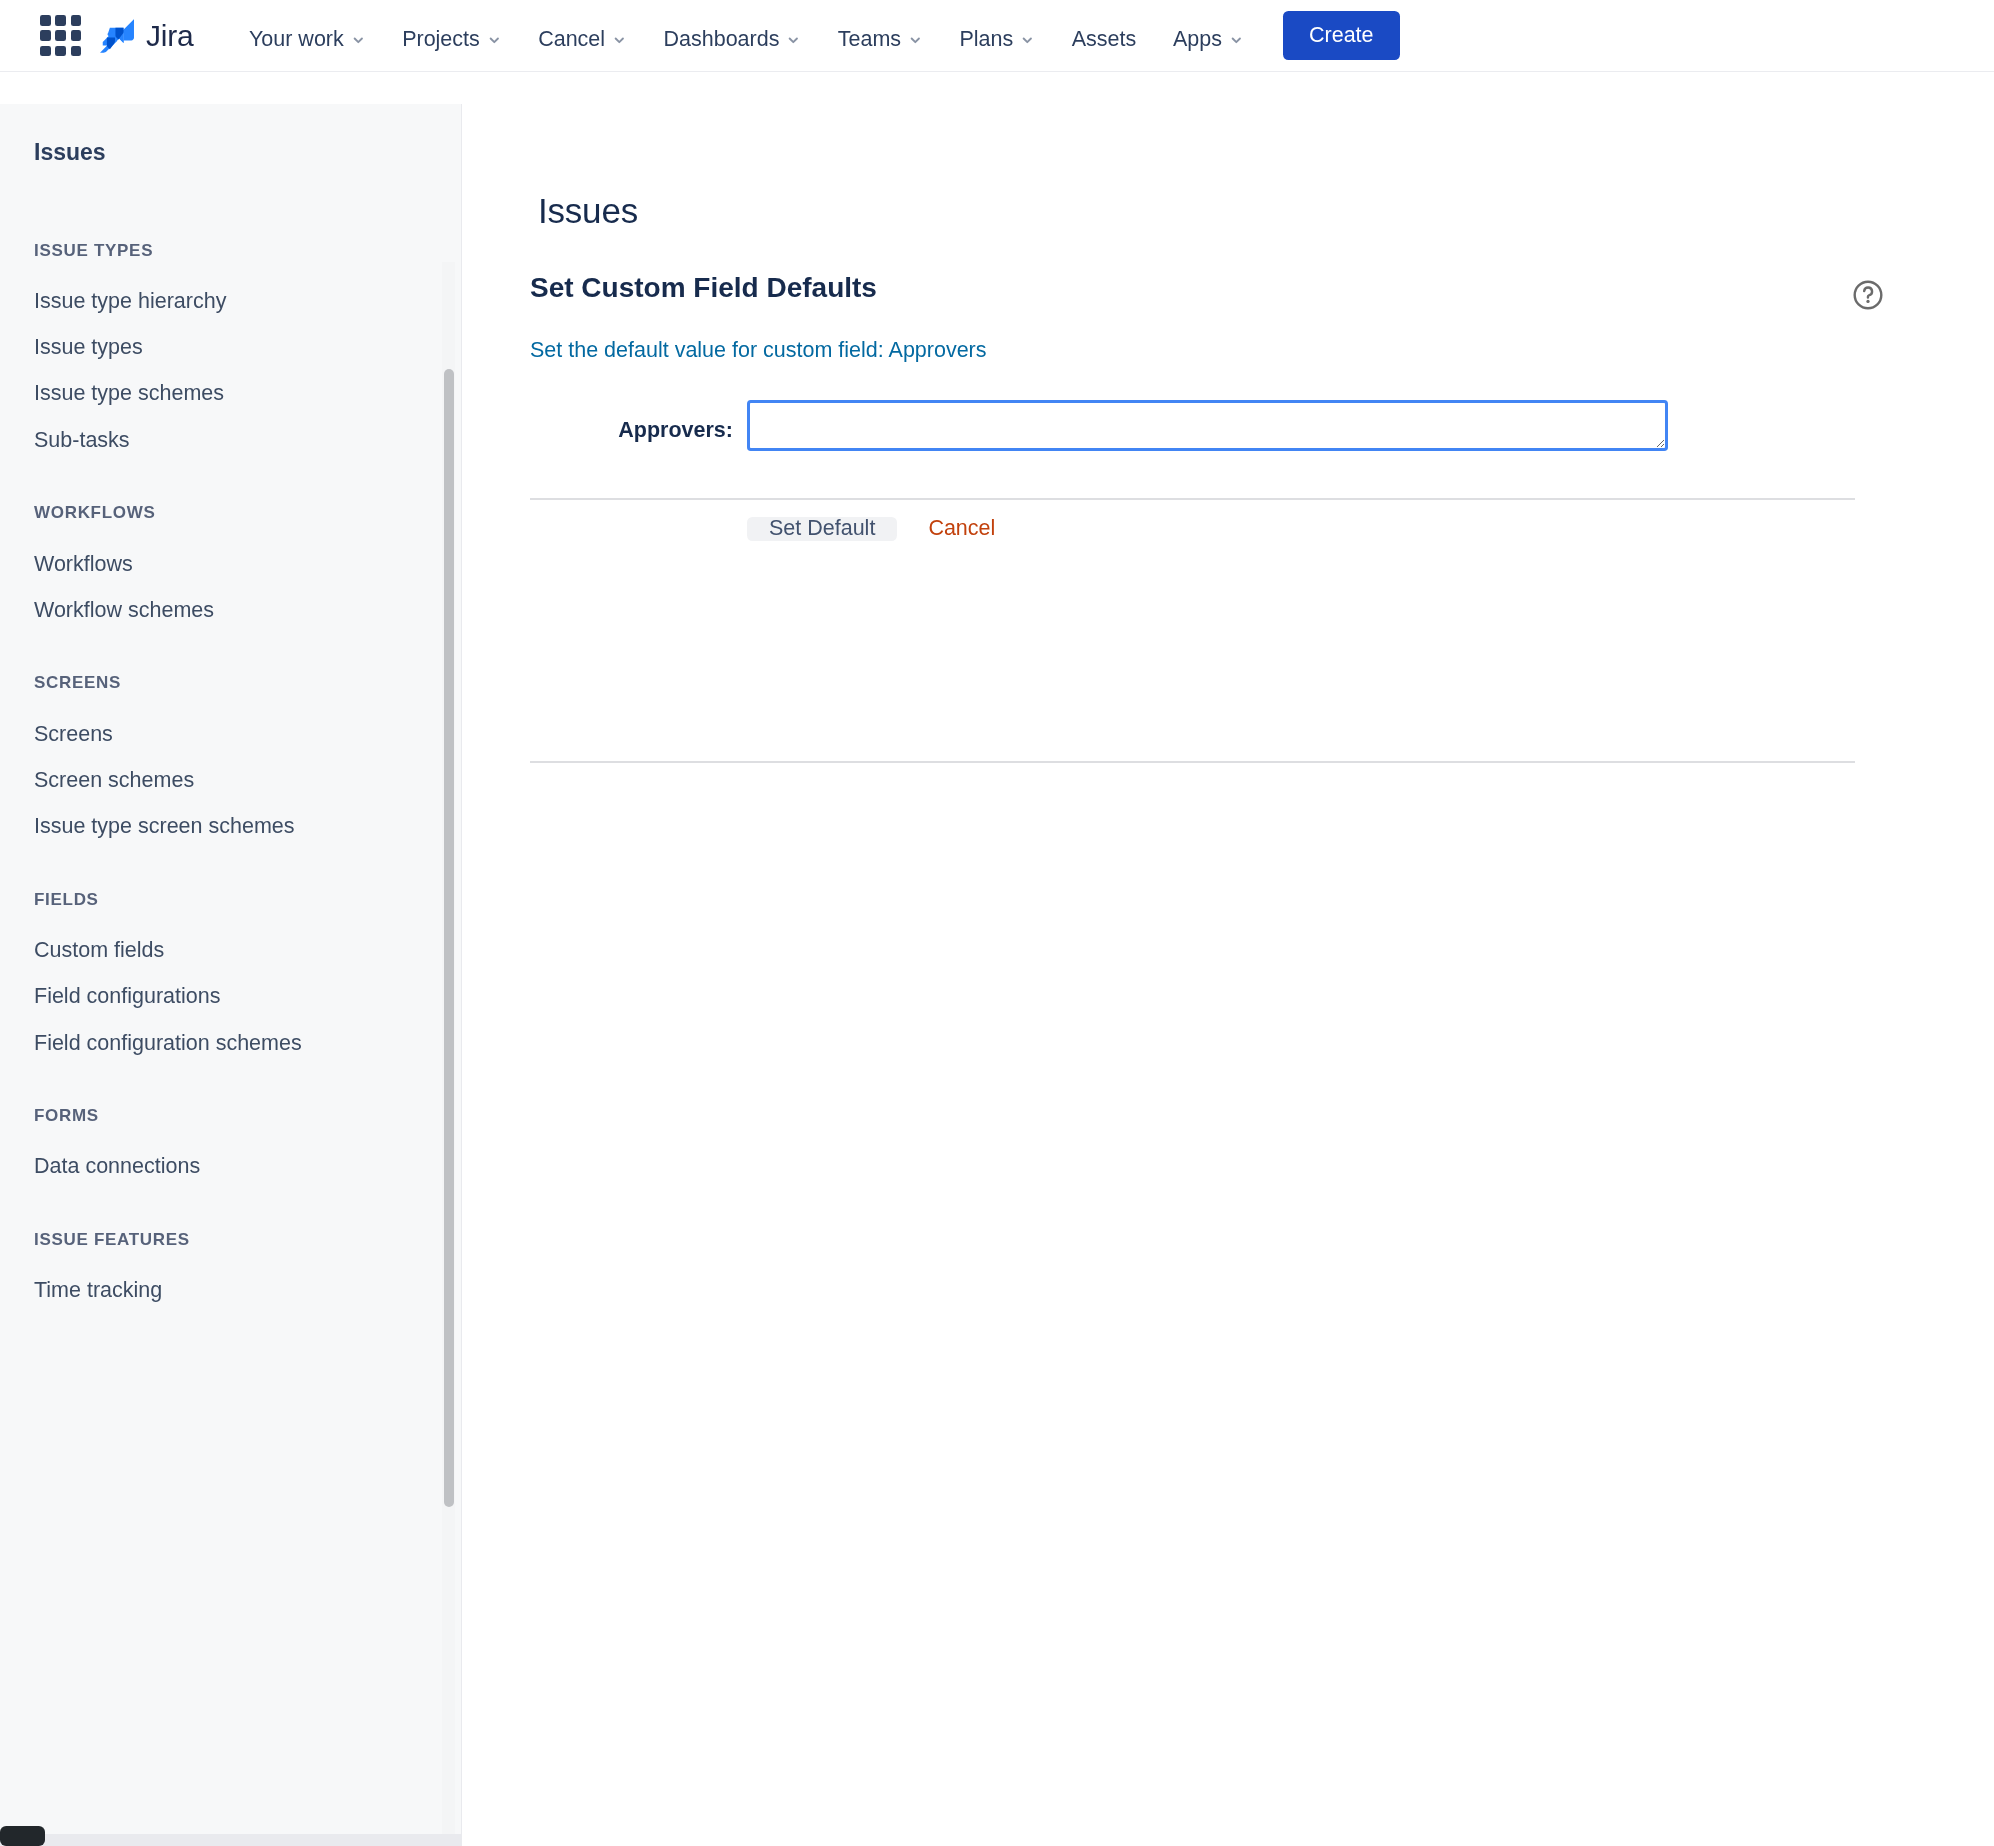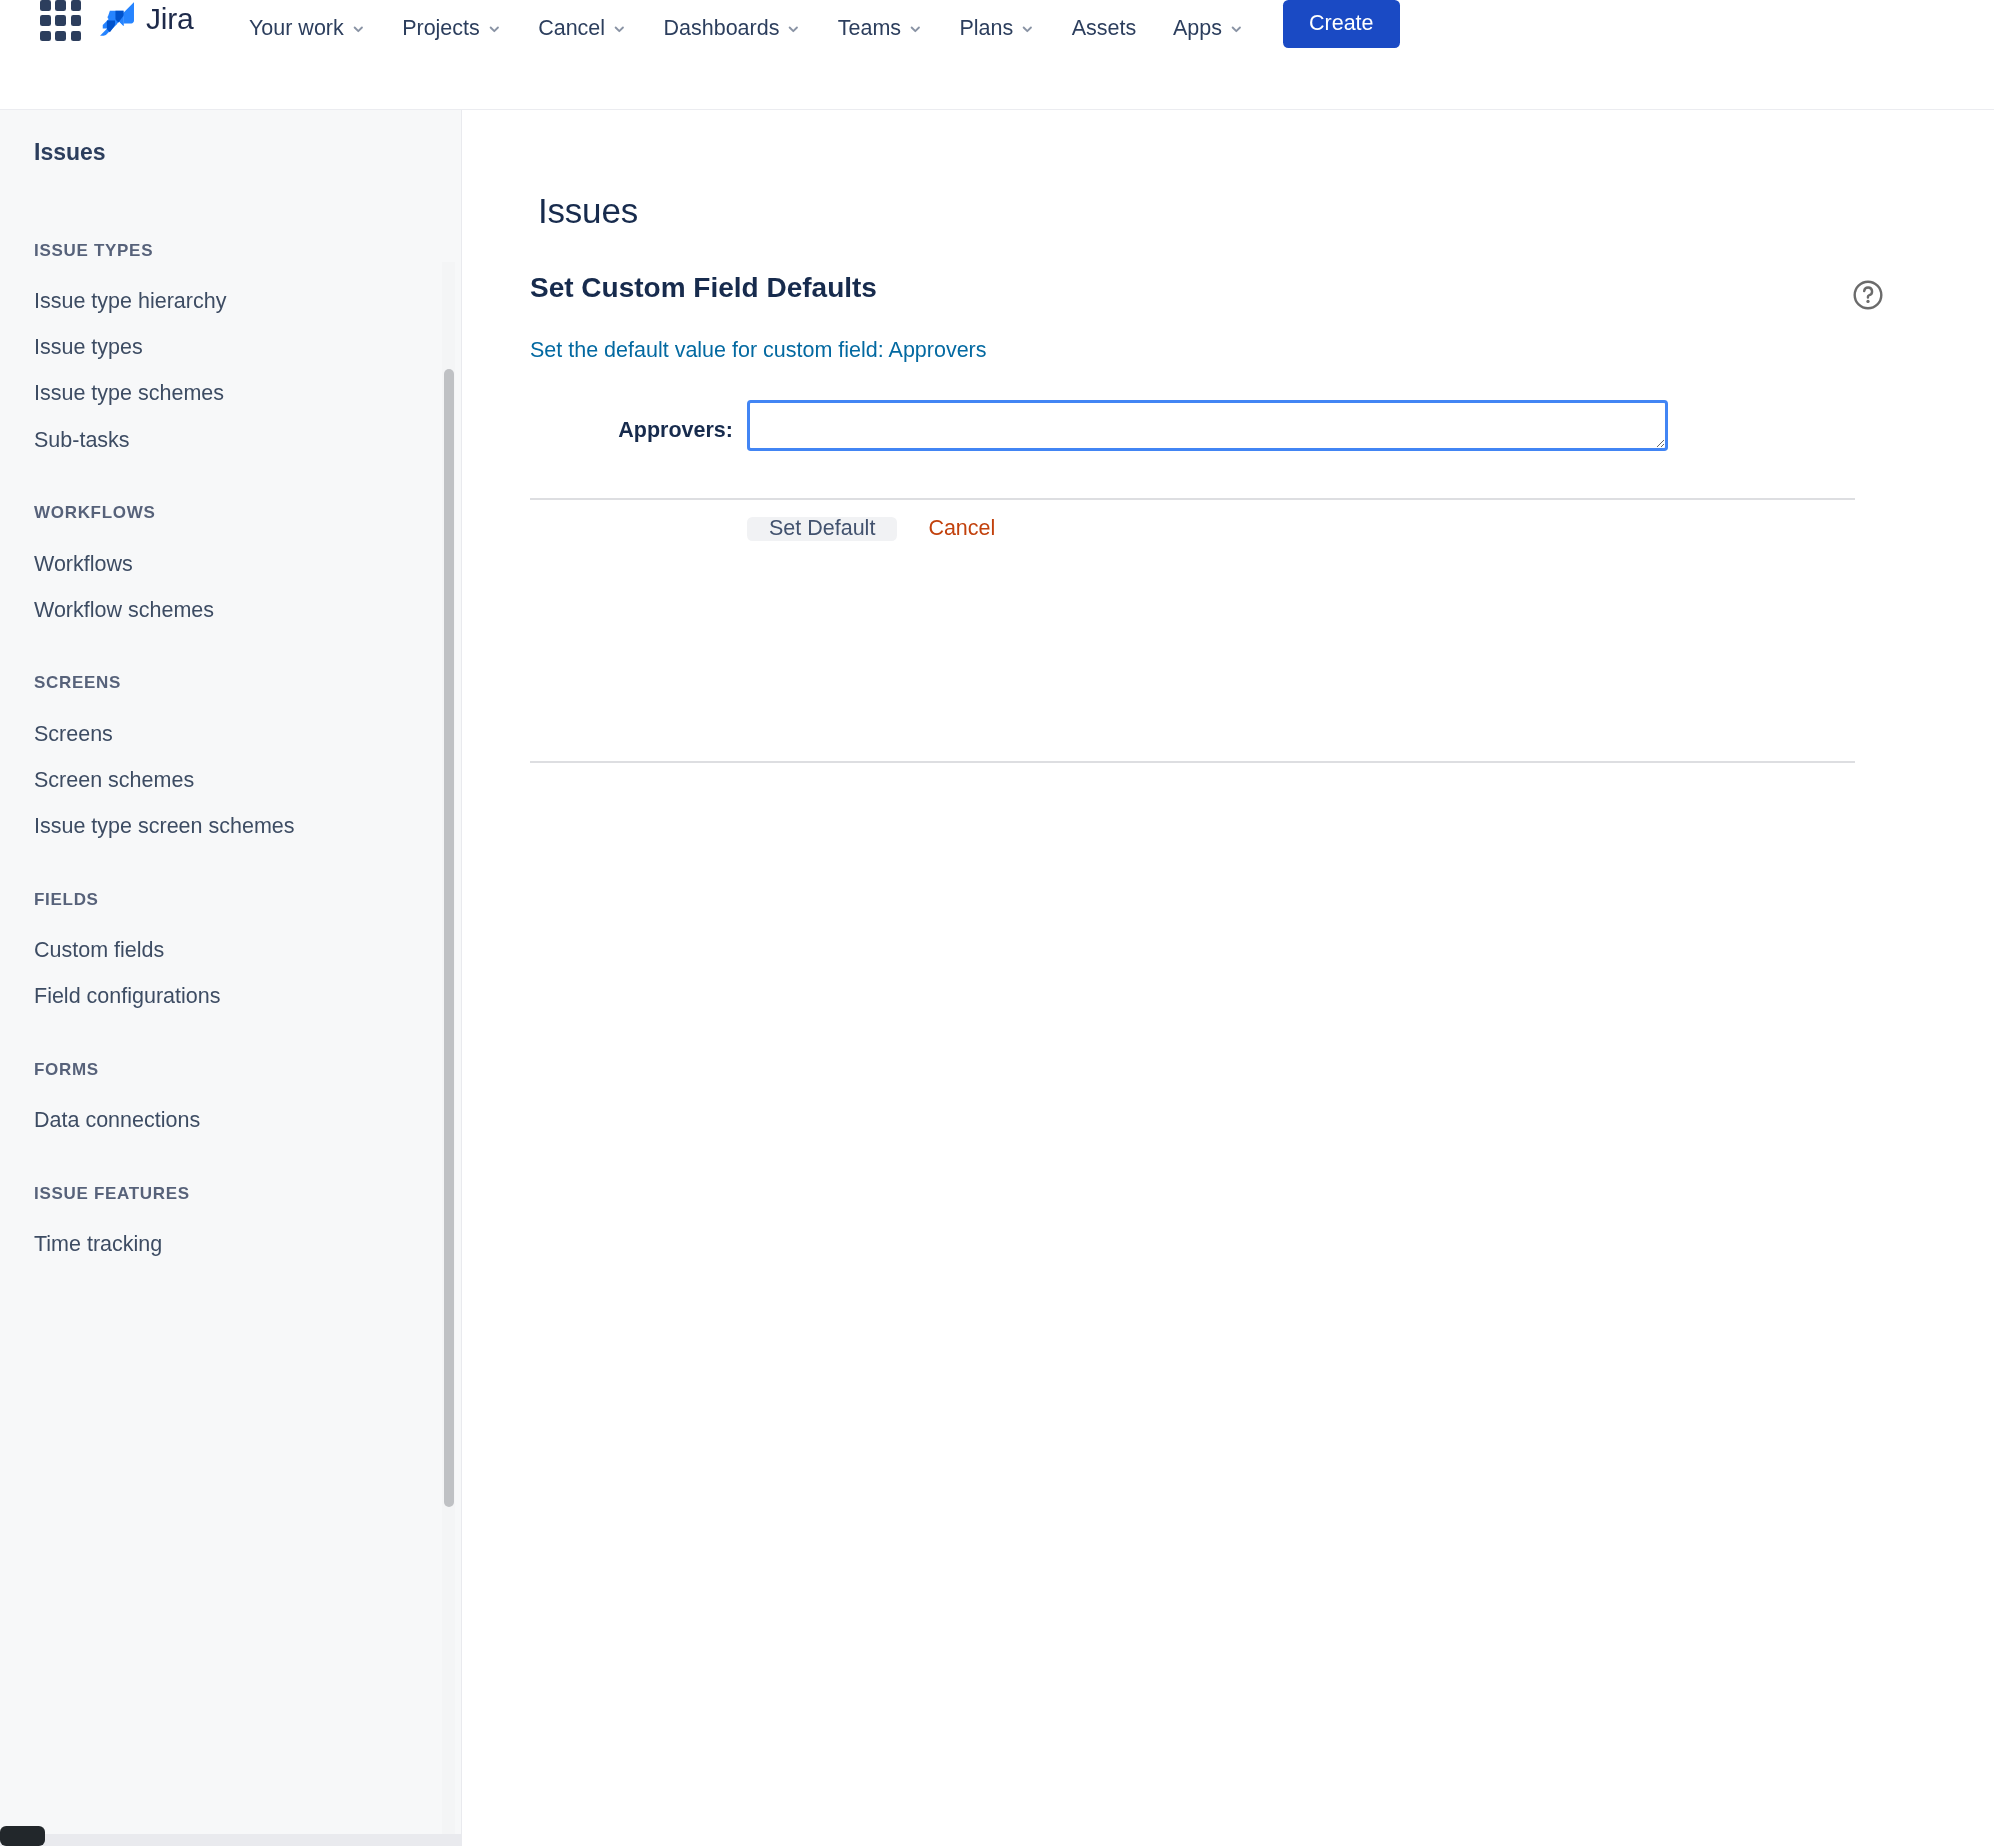--- a/index.html
+++ b/index.html
@@ -9,24 +9,24 @@
     width: 1995px; height: 1847px;
     background: #ffffff;
     font-family: "Liberation Sans", sans-serif;
     -webkit-font-smoothing: antialiased;
   }
   body { overflow: hidden; position: relative; }
 
   
   .topnav {
     position: absolute; top: 0; left: 0;
-    width: 1995px; height: 110px;
+    width: 1995px; height: 72px;
     background: #ffffff;
     border-bottom: 1.5px solid #ebecf0;
-    display: flex; align-items: flex-start;
+    display: flex; align-items: center;
     padding-left: 40px;
     z-index: 20;
   }
   .apps-grid {
     width: 41px; height: 41px;
     display: grid;
     grid-template-columns: repeat(3, 10.8px);
     grid-template-rows: repeat(3, 10.8px);
     gap: 4.6px;
     align-content: center; justify-content: center;
@@ -323,20 +323,21 @@
       <a class="sb-link">Screens</a>
       <a class="sb-link">Screen schemes</a>
       <a class="sb-link">Issue type screen schemes</a>
     </div>
     <div class="sb-gap"></div>
 
     <div class="sb-group">
       <div class="sb-heading">FIELDS</div>
       <a class="sb-link">Custom fields</a>
       <a class="sb-link">Field configurations</a>
+      <a class="sb-link">Field configuration schemes</a>
     </div>
     <div class="sb-gap"></div>
 
     <div class="sb-group">
       <div class="sb-heading">FORMS</div>
       <a class="sb-link">Data connections</a>
     </div>
     <div class="sb-gap"></div>
 
     <div class="sb-group">

